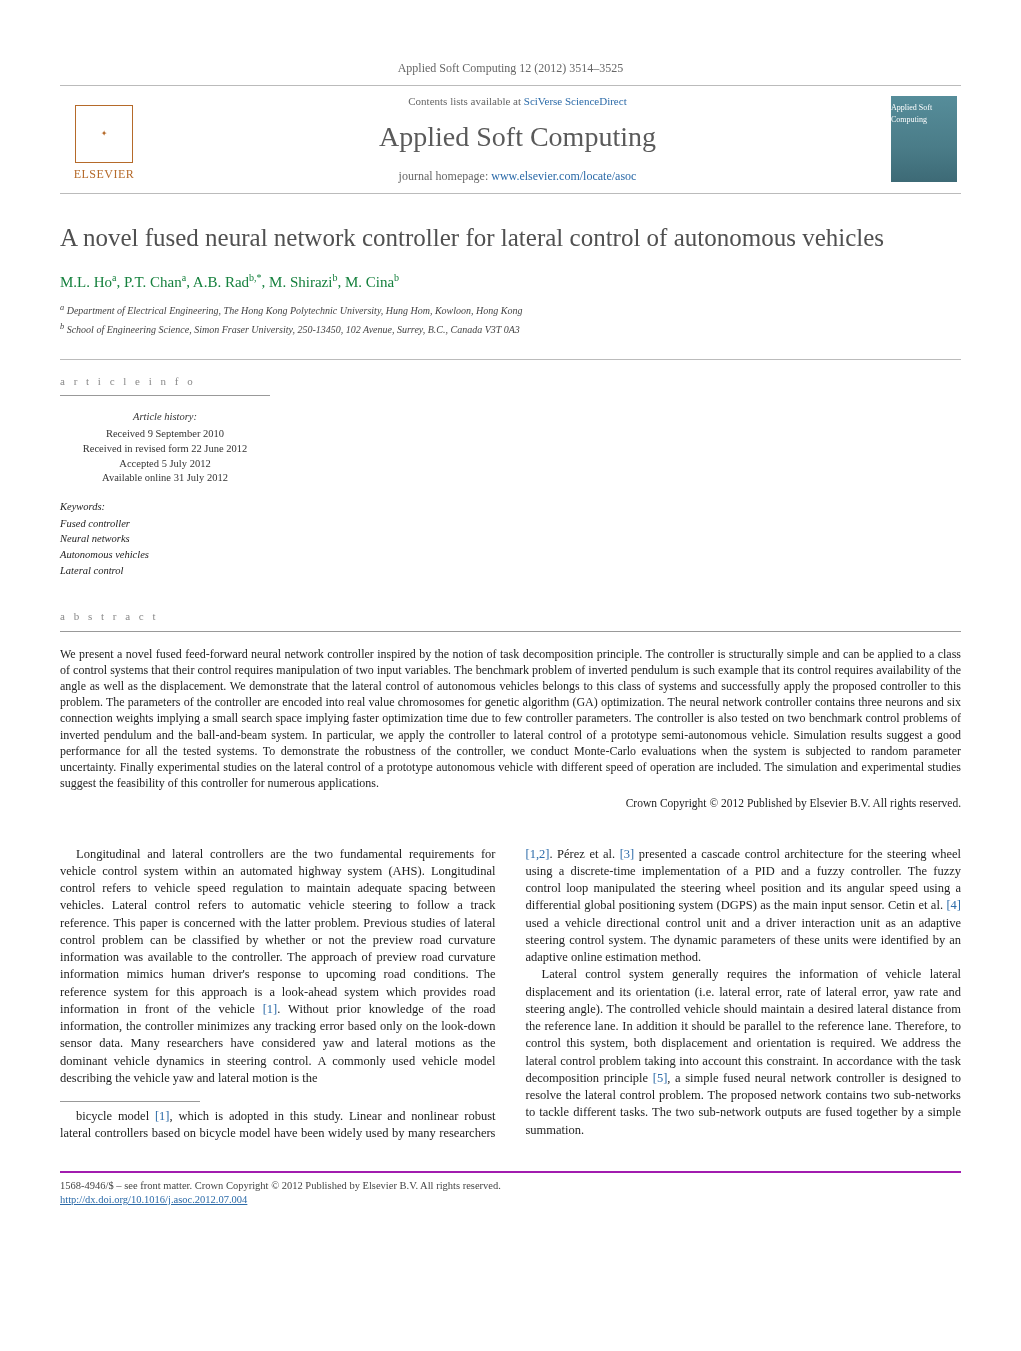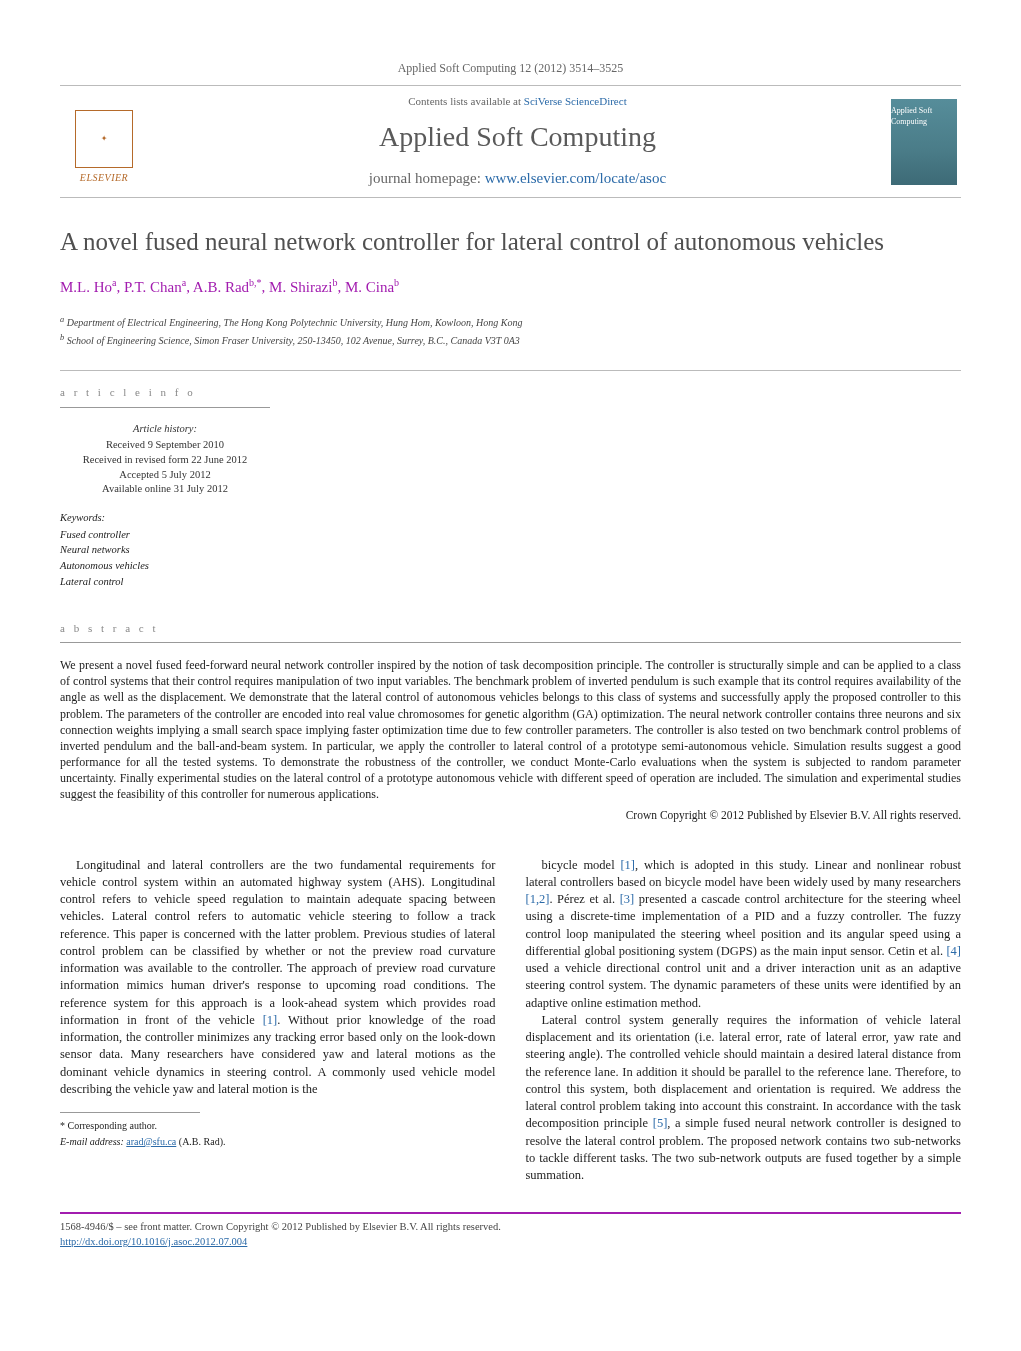--- a/index.html
+++ b/index.html
@@ -35,41 +35,41 @@
     flex-direction: column;
     align-items: center;
     justify-content: flex-end;
   }
   .logo-tree {
     width: 58px; height: 58px;
     border: 1px solid #b56a2a;
     display: flex; align-items: center; justify-content: center;
     color: #b56a2a; font-size: 8px; text-align: center;
   }
-  .logo-left-text { font-size: 10px; color: #b56a2a; letter-spacing: 0.5px; margin-top: 3px; font-style: italic; }
+  .logo-left-text { font-size: 12px; color: #b56a2a; letter-spacing: 0.5px; margin-top: 3px; }
   .top-center { text-align: center; flex: 1; }
   .contents-line { font-size: 11px; color: #666; margin-bottom: 6px; }
   .contents-line a, .homepage-line a { color: #2b6aa8; text-decoration: none; }
   .journal-name { font-size: 28px; color: #5a5a5a; font-family: Georgia, serif; margin: 8px 0 12px; }
-  .homepage-line { font-size: 15px; color: #666; }
+  .homepage-line { font-size: 12px; color: #666; }
   .cover-right {
     width: 66px; height: 86px;
     background: linear-gradient(180deg,#568d9a 0%,#4a7c88 60%,#3d6a76 100%);
     color: #fff; font-size: 8px;
     display: flex; flex-direction: column; align-items: center; justify-content: flex-start;
     padding-top: 6px;
   }
   .title {
     font-size: 25px;
     color: #505050;
     font-weight: normal;
     line-height: 1.25;
     margin-bottom: 18px;
   }
-  .authors { font-size: 15px; color: #a21caf; margin-bottom: 16px; }
+  .authors { font-size: 15px; color: #15803d; margin-bottom: 9px; }
   .authors sup { font-size: 10px; }
   .affiliations { font-size: 10px; font-style: italic; color: #444; margin-bottom: 22px; }
   .affiliations div { margin-bottom: 2px; }
   .info-abstract {
     display: flex;
     border-top: 1px solid #bbb;
     padding-top: 14px;
     gap: 30px;
     margin-bottom: 34px;
     flex-direction: column;
@@ -172,26 +172,20 @@
       <div class="sect-head">a b s t r a c t</div>
       <div class="abstract-text">We present a novel fused feed-forward neural network controller inspired by the notion of task decomposition principle. The controller is structurally simple and can be applied to a class of control systems that their control requires manipulation of two input variables. The benchmark problem of inverted pendulum is such example that its control requires availability of the angle as well as the displacement. We demonstrate that the lateral control of autonomous vehicles belongs to this class of systems and successfully apply the proposed controller to this problem. The parameters of the controller are encoded into real value chromosomes for genetic algorithm (GA) optimization. The neural network controller contains three neurons and six connection weights implying a small search space implying faster optimization time due to few controller parameters. The controller is also tested on two benchmark control problems of inverted pendulum and the ball-and-beam system. In particular, we apply the controller to lateral control of a prototype semi-autonomous vehicle. Simulation results suggest a good performance for all the tested systems. To demonstrate the robustness of the controller, we conduct Monte-Carlo evaluations when the system is subjected to random parameter uncertainty. Finally experimental studies on the lateral control of a prototype autonomous vehicle with different speed of operation are included. The simulation and experimental studies suggest the feasibility of this controller for numerous applications.</div>
       <div class="copyright">Crown Copyright © 2012 Published by Elsevier B.V. All rights reserved.</div>
     </div>
   </div>
 
   <div class="body-area">
     <p class="para" id="p1">Longitudinal and lateral controllers are the two fundamental requirements for vehicle control system within an automated highway system (AHS). Longitudinal control refers to vehicle speed regulation to maintain adequate spacing between vehicles. Lateral control refers to automatic vehicle steering to follow a track reference. This paper is concerned with the latter problem. Previous studies of lateral control problem can be classified by whether or not the preview road curvature information was available to the controller. The approach of preview road curvature information mimics human driver's response to upcoming road conditions. The reference system for this approach is a look-ahead system which provides road information in front of the vehicle <span class="ref">[1]</span>. Without prior knowledge of the road information, the controller minimizes any tracking error based only on the look-down sensor data. Many researchers have considered yaw and lateral motions as the dominant vehicle dynamics in steering control. A commonly used vehicle model describing the vehicle yaw and lateral motion is the</p>
 
     <hr class="footnote-sep">
-    <div class="footnotes">
-      <div>* Corresponding author.</div>
-      <div>
-        <em>E-mail address: </em><a href="#" class="email">arad@sfu.ca</a><span> (A.B. Rad).</span>
-      </div>
-    </div>
 
     <p class="para" id="p2" style="margin-top:0;">bicycle model <span class="ref">[1]</span>, which is adopted in this study. Linear and nonlinear robust lateral controllers based on bicycle model have been widely used by many researchers <span class="ref">[1,2]</span>. Pérez et al. <span class="ref">[3]</span> presented a cascade control architecture for the steering wheel using a discrete-time implementation of a PID and a fuzzy controller. The fuzzy control loop manipulated the steering wheel position and its angular speed using a differential global positioning system (DGPS) as the main input sensor. Cetin et al. <span class="ref">[4]</span> used a vehicle directional control unit and a driver interaction unit as an adaptive steering control system. The dynamic parameters of these units were identified by an adaptive online estimation method.</p>
     <p class="para" id="p3">Lateral control system generally requires the information of vehicle lateral displacement and its orientation (i.e. lateral error, rate of lateral error, yaw rate and steering angle). The controlled vehicle should maintain a desired lateral distance from the reference lane. In addition it should be parallel to the reference lane. Therefore, to control this system, both displacement and orientation is required. We address the lateral control problem taking into account this constraint. In accordance with the task decomposition principle <span class="ref">[5]</span>, a simple fused neural network controller is designed to resolve the lateral control problem. The proposed network contains two sub-networks to tackle different tasks. The two sub-network outputs are fused together by a simple summation.</p>
   </div>
 
   <div class="bottom-bar">
     <div>1568-4946/$ – see front matter. Crown Copyright © 2012 Published by Elsevier B.V. All rights reserved.</div>
     <a href="#" class="doi">http://dx.doi.org/10.1016/j.asoc.2012.07.004</a>
   </div>
 

